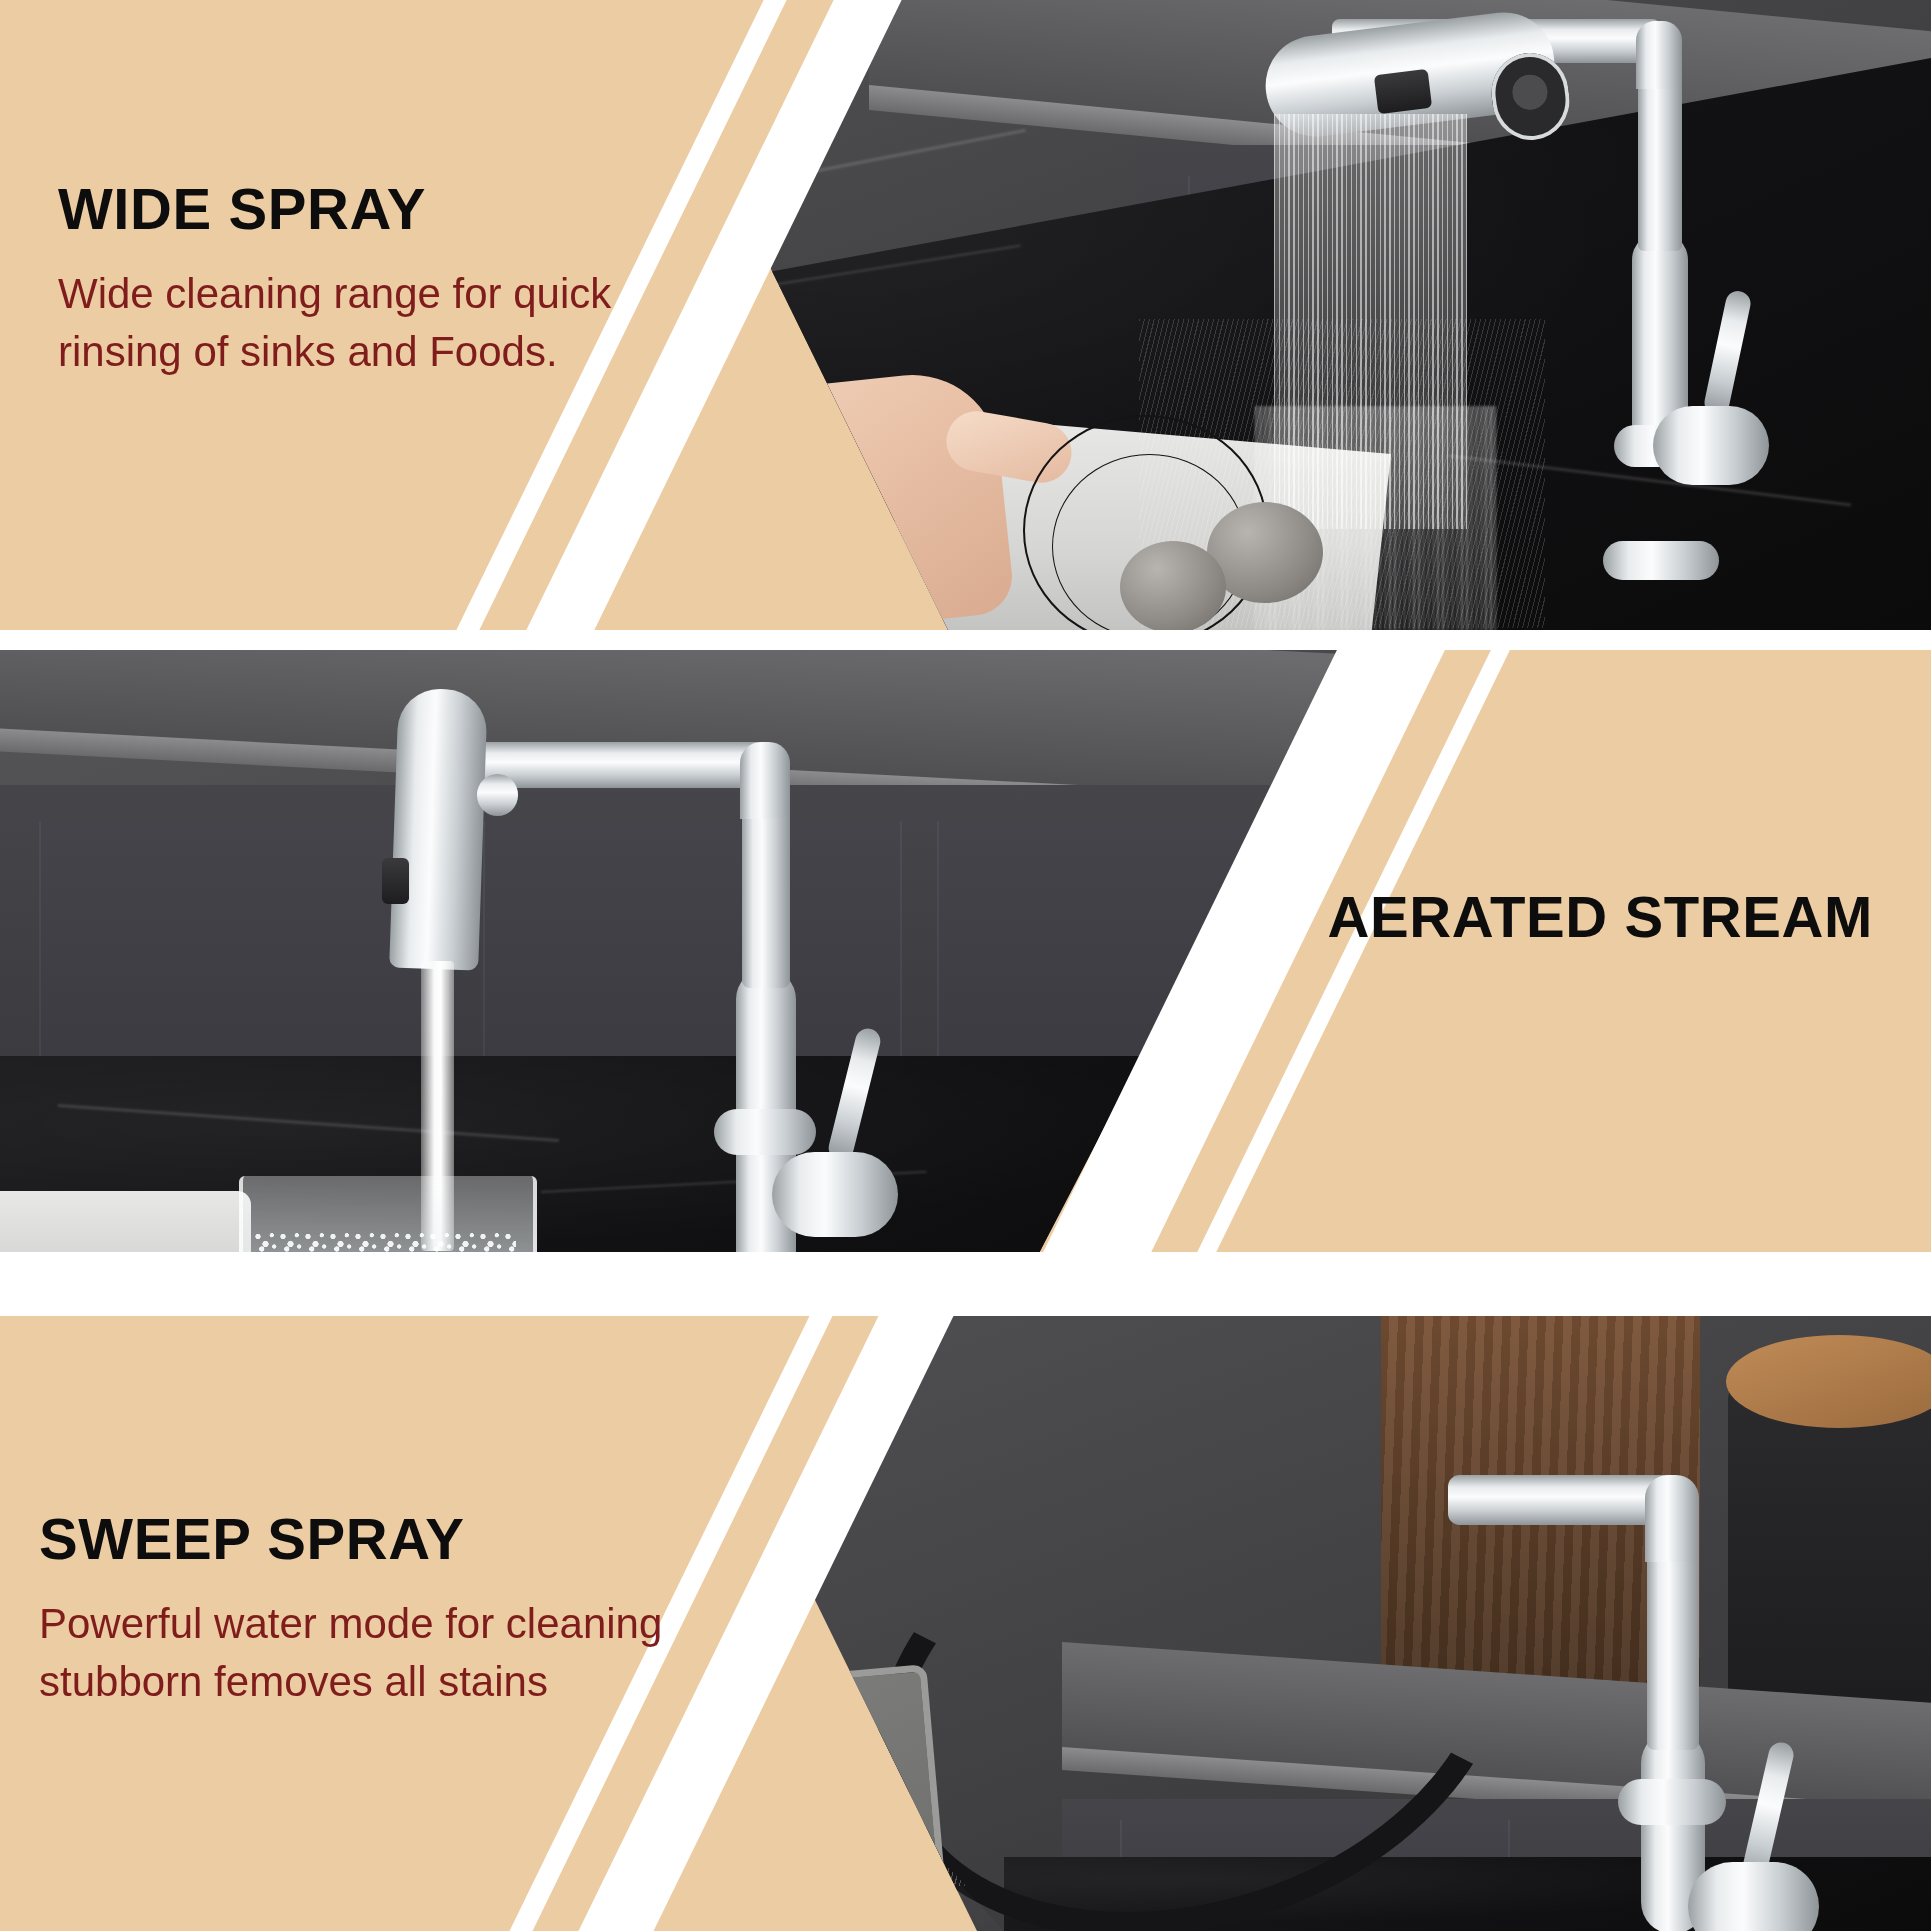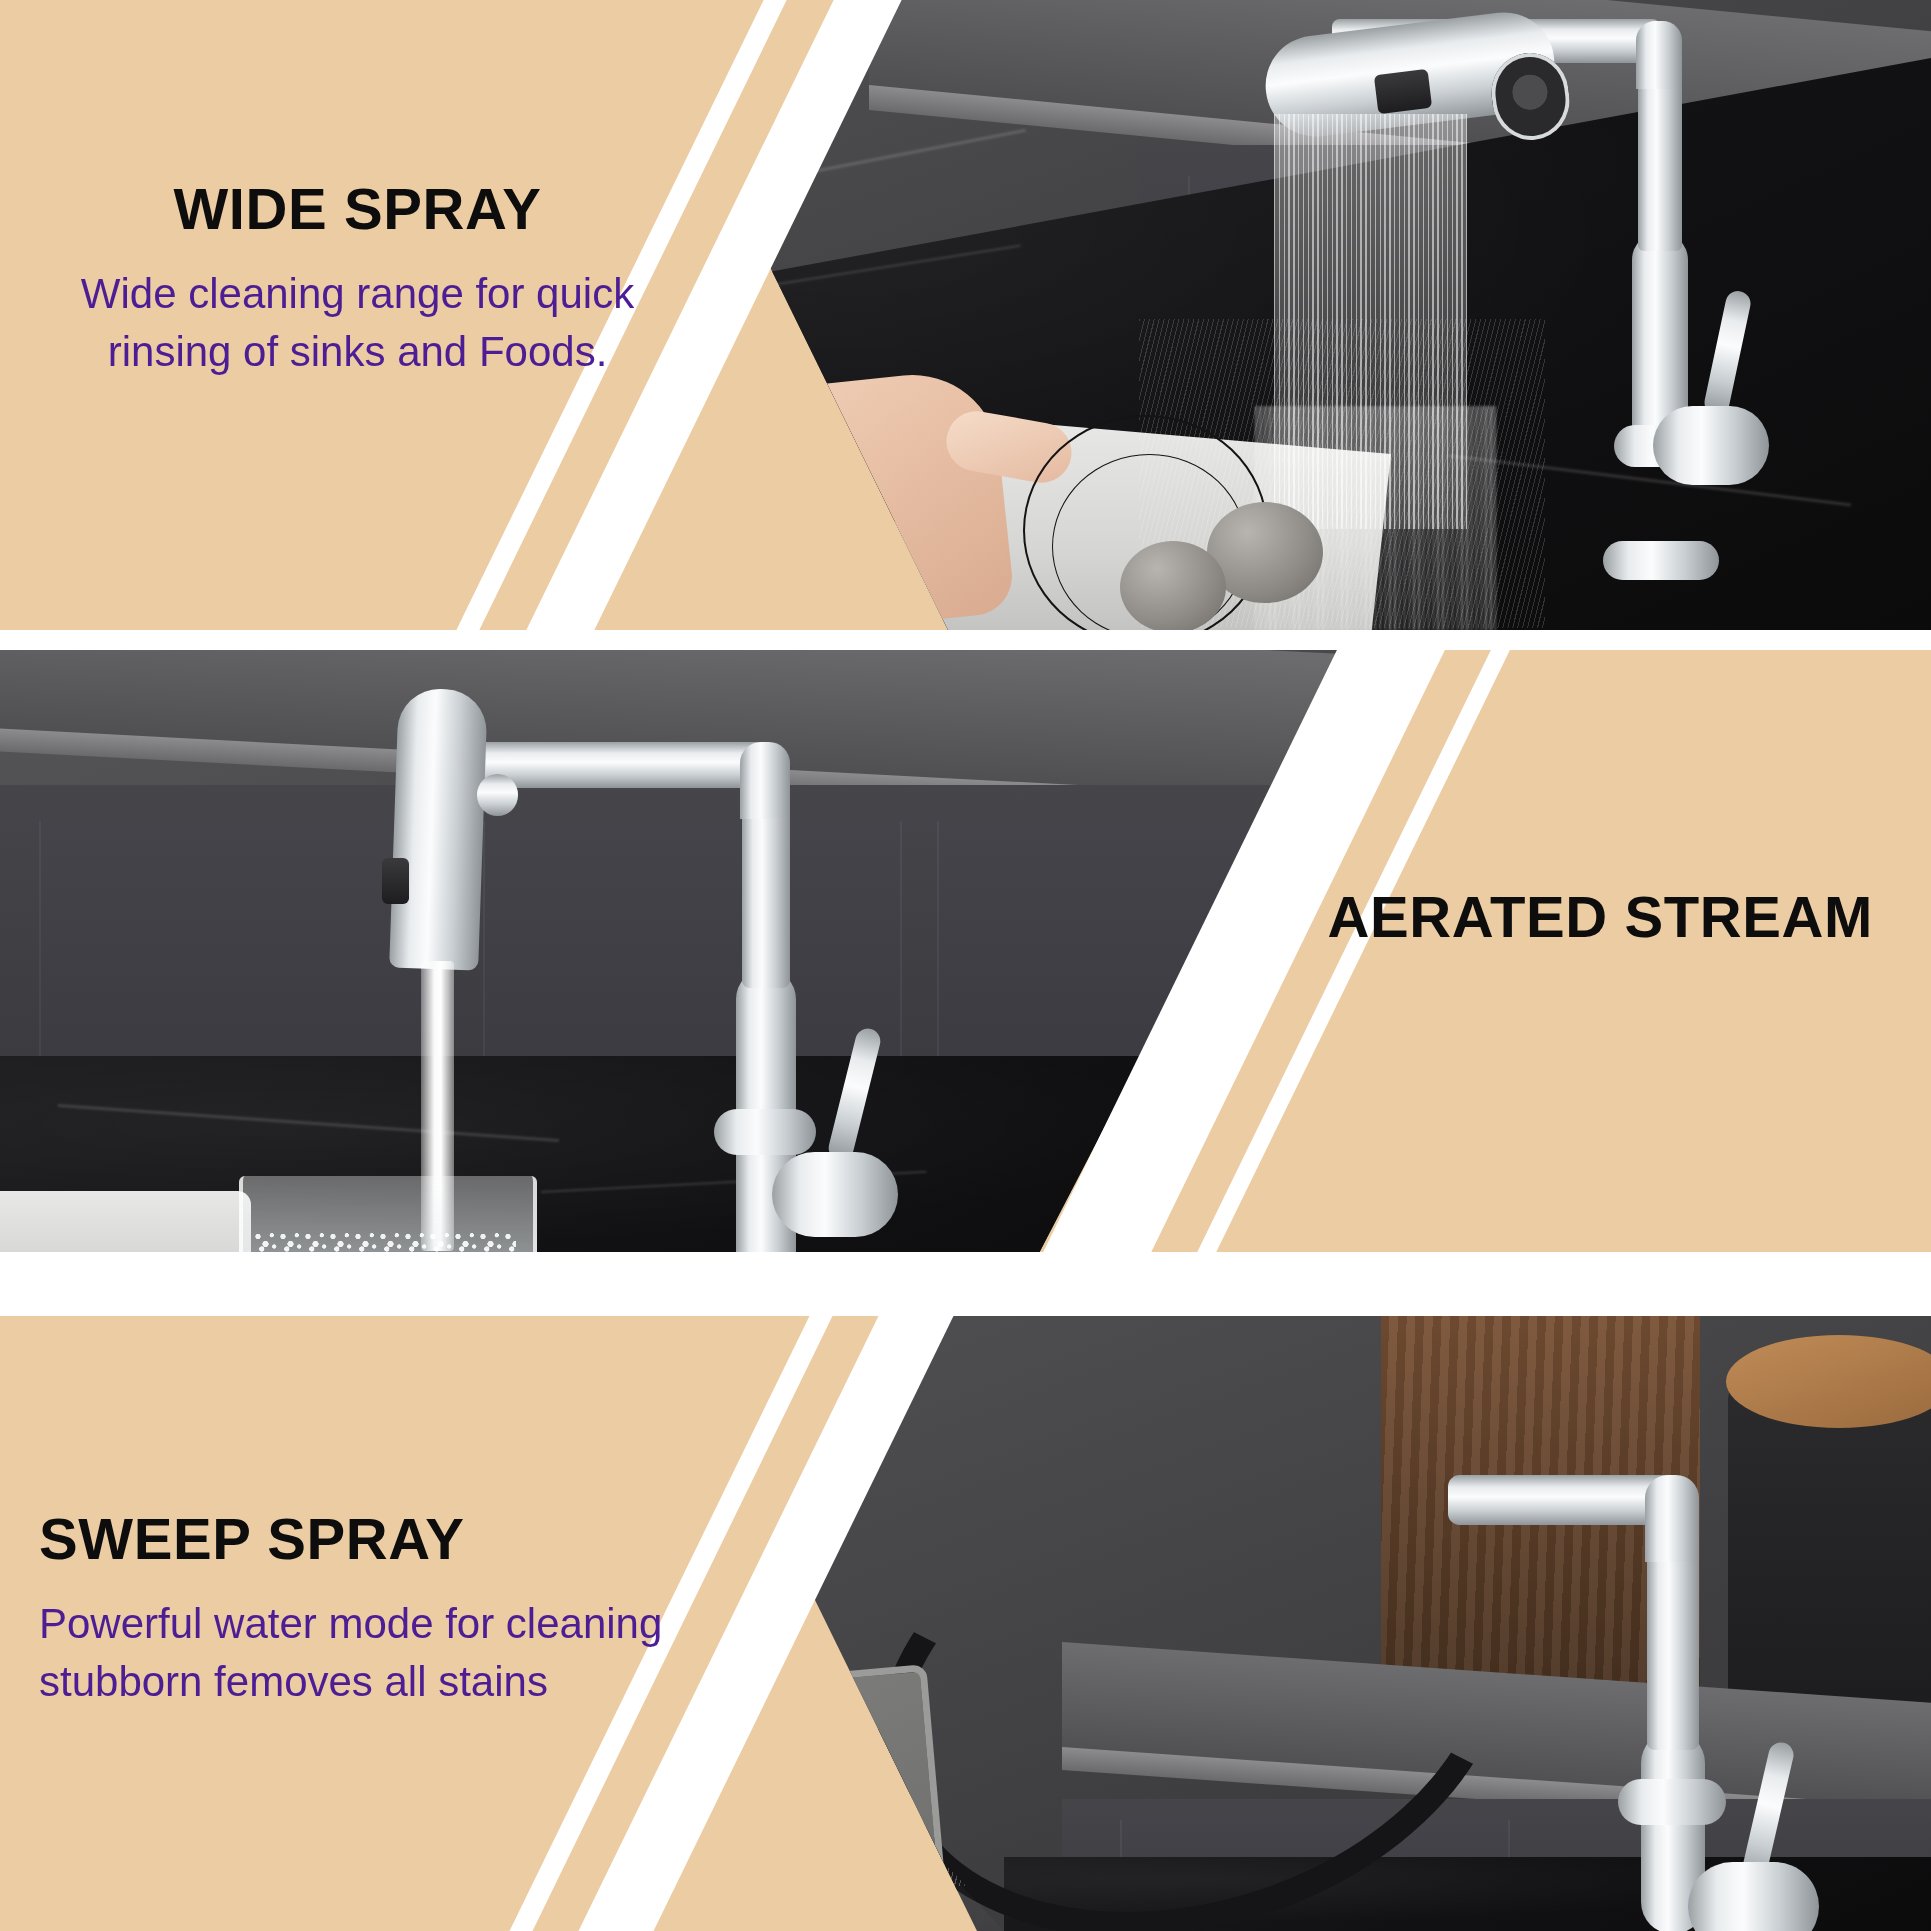--- a/index.html
+++ b/index.html
@@ -67,21 +67,21 @@
      filter:blur(1.9px);border-radius:50%;}
 
   
   .banner{position:absolute;inset:0;pointer-events:none;}
   .band{position:absolute;top:-10%;height:120%;transform-origin:center;}
 
   
   .copy{position:absolute;z-index:20;}
   .headline{margin:0;font-family:"Liberation Sans",sans-serif;font-weight:700;color:#0d0d0d;
       font-size:58px;letter-spacing:0.6px;line-height:1.05;}
-  .subcopy{margin:25px 0 0 0;font-family:"Liberation Sans",sans-serif;font-weight:400;color:#4c1d95;
+  .subcopy{margin:25px 0 0 0;font-family:"Liberation Sans",sans-serif;font-weight:400;color:#7f1d1d;
       font-size:42px;line-height:1.38;max-width:734px;}
   .right-col{text-align:right;}
   .right-col .subcopy{max-width:none;}
 </style>
 </head>
 <body>
 
 <div class="sheet">
 
   <section class="panel" id="panel-1">
@@ -130,21 +130,21 @@
       </div>
     </div>
 
     <div class="banner">
       <div class="band" style="left:0;width:618px;background:#ECCCA2;transform:skewX(-26deg);"></div>
       <div class="band" style="left:610px;width:25px;background:#FFFFFF;transform:skewX(-26deg);"></div>
       <div class="band" style="left:633px;width:48px;background:#ECCCA2;transform:skewX(-26deg);"></div>
       <div class="band" style="left:680px;width:68px;background:#FFFFFF;transform:skewX(-26deg);"></div>
     </div>
 
-    <div class="copy" style="left:58px;top:179px;width:599px;text-align:center;">
+    <div class="copy" style="left:58px;top:179px;width:599px;">
       <h2 class="headline">WIDE SPRAY</h2>
       <p class="subcopy">Wide cleaning range for quick rinsing of sinks and Foods.</p>
     </div>
   </section>
 
   <section class="panel" id="panel-2">
 
     <div class="photo" style="clip-path:polygon(0 0,1352px 0,1023px 634px,0 634px);">
       <div class="scene">
         <div class="wallDark"></div>

